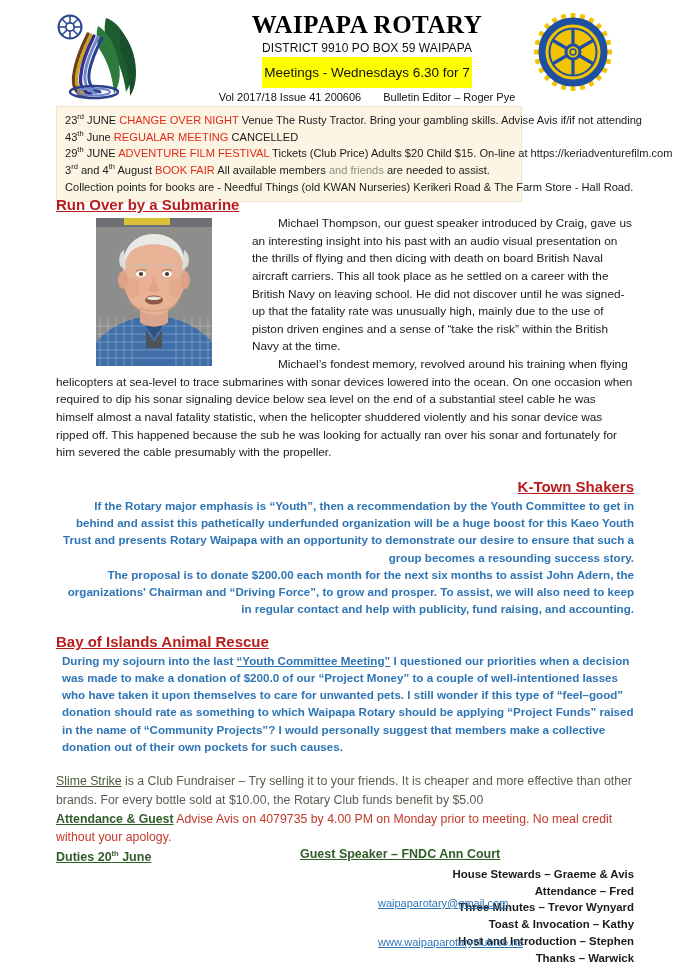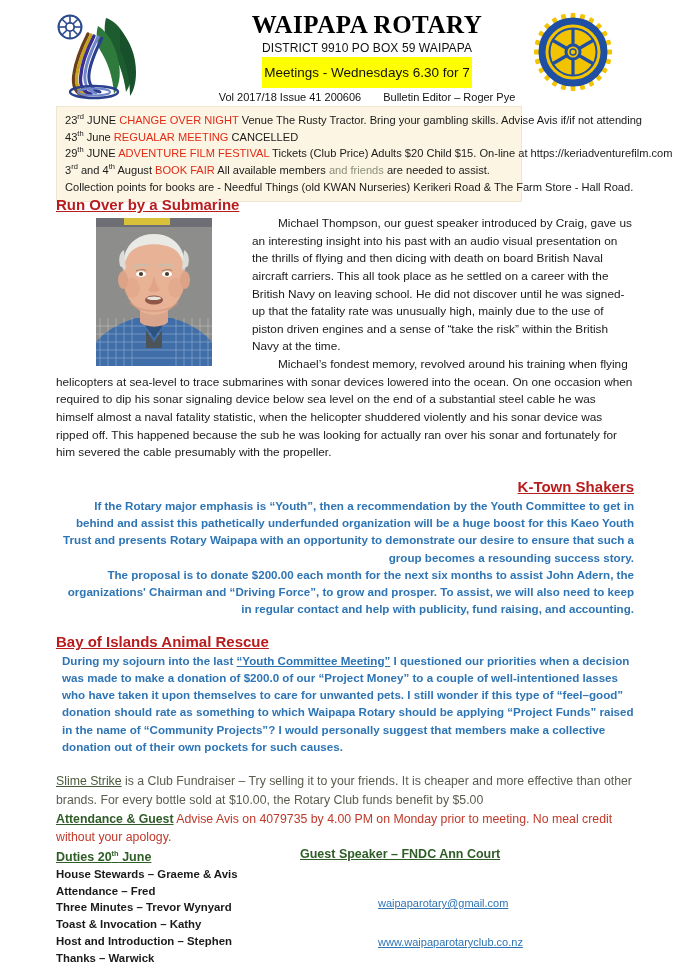--- a/index.html
+++ b/index.html
@@ -192,21 +192,21 @@
   }
   ul.duties {
     list-style: none;
     margin: 1px 0 0 0;
     padding: 0;
     font-size: 11.4px;
     line-height: 1.47;
     font-weight: bold;
     color: #1a1a1a;
   }
-  ul.duties li { white-space: nowrap; }
+  ul.duties li { white-space: nowrap; text-align: right; }
 
   .links {
     position: absolute;
     left: 322px;
     top: 50px;
     font-size: 11px;
   }
   .links a {
     color: #2e75b6;
     text-decoration: underline;

